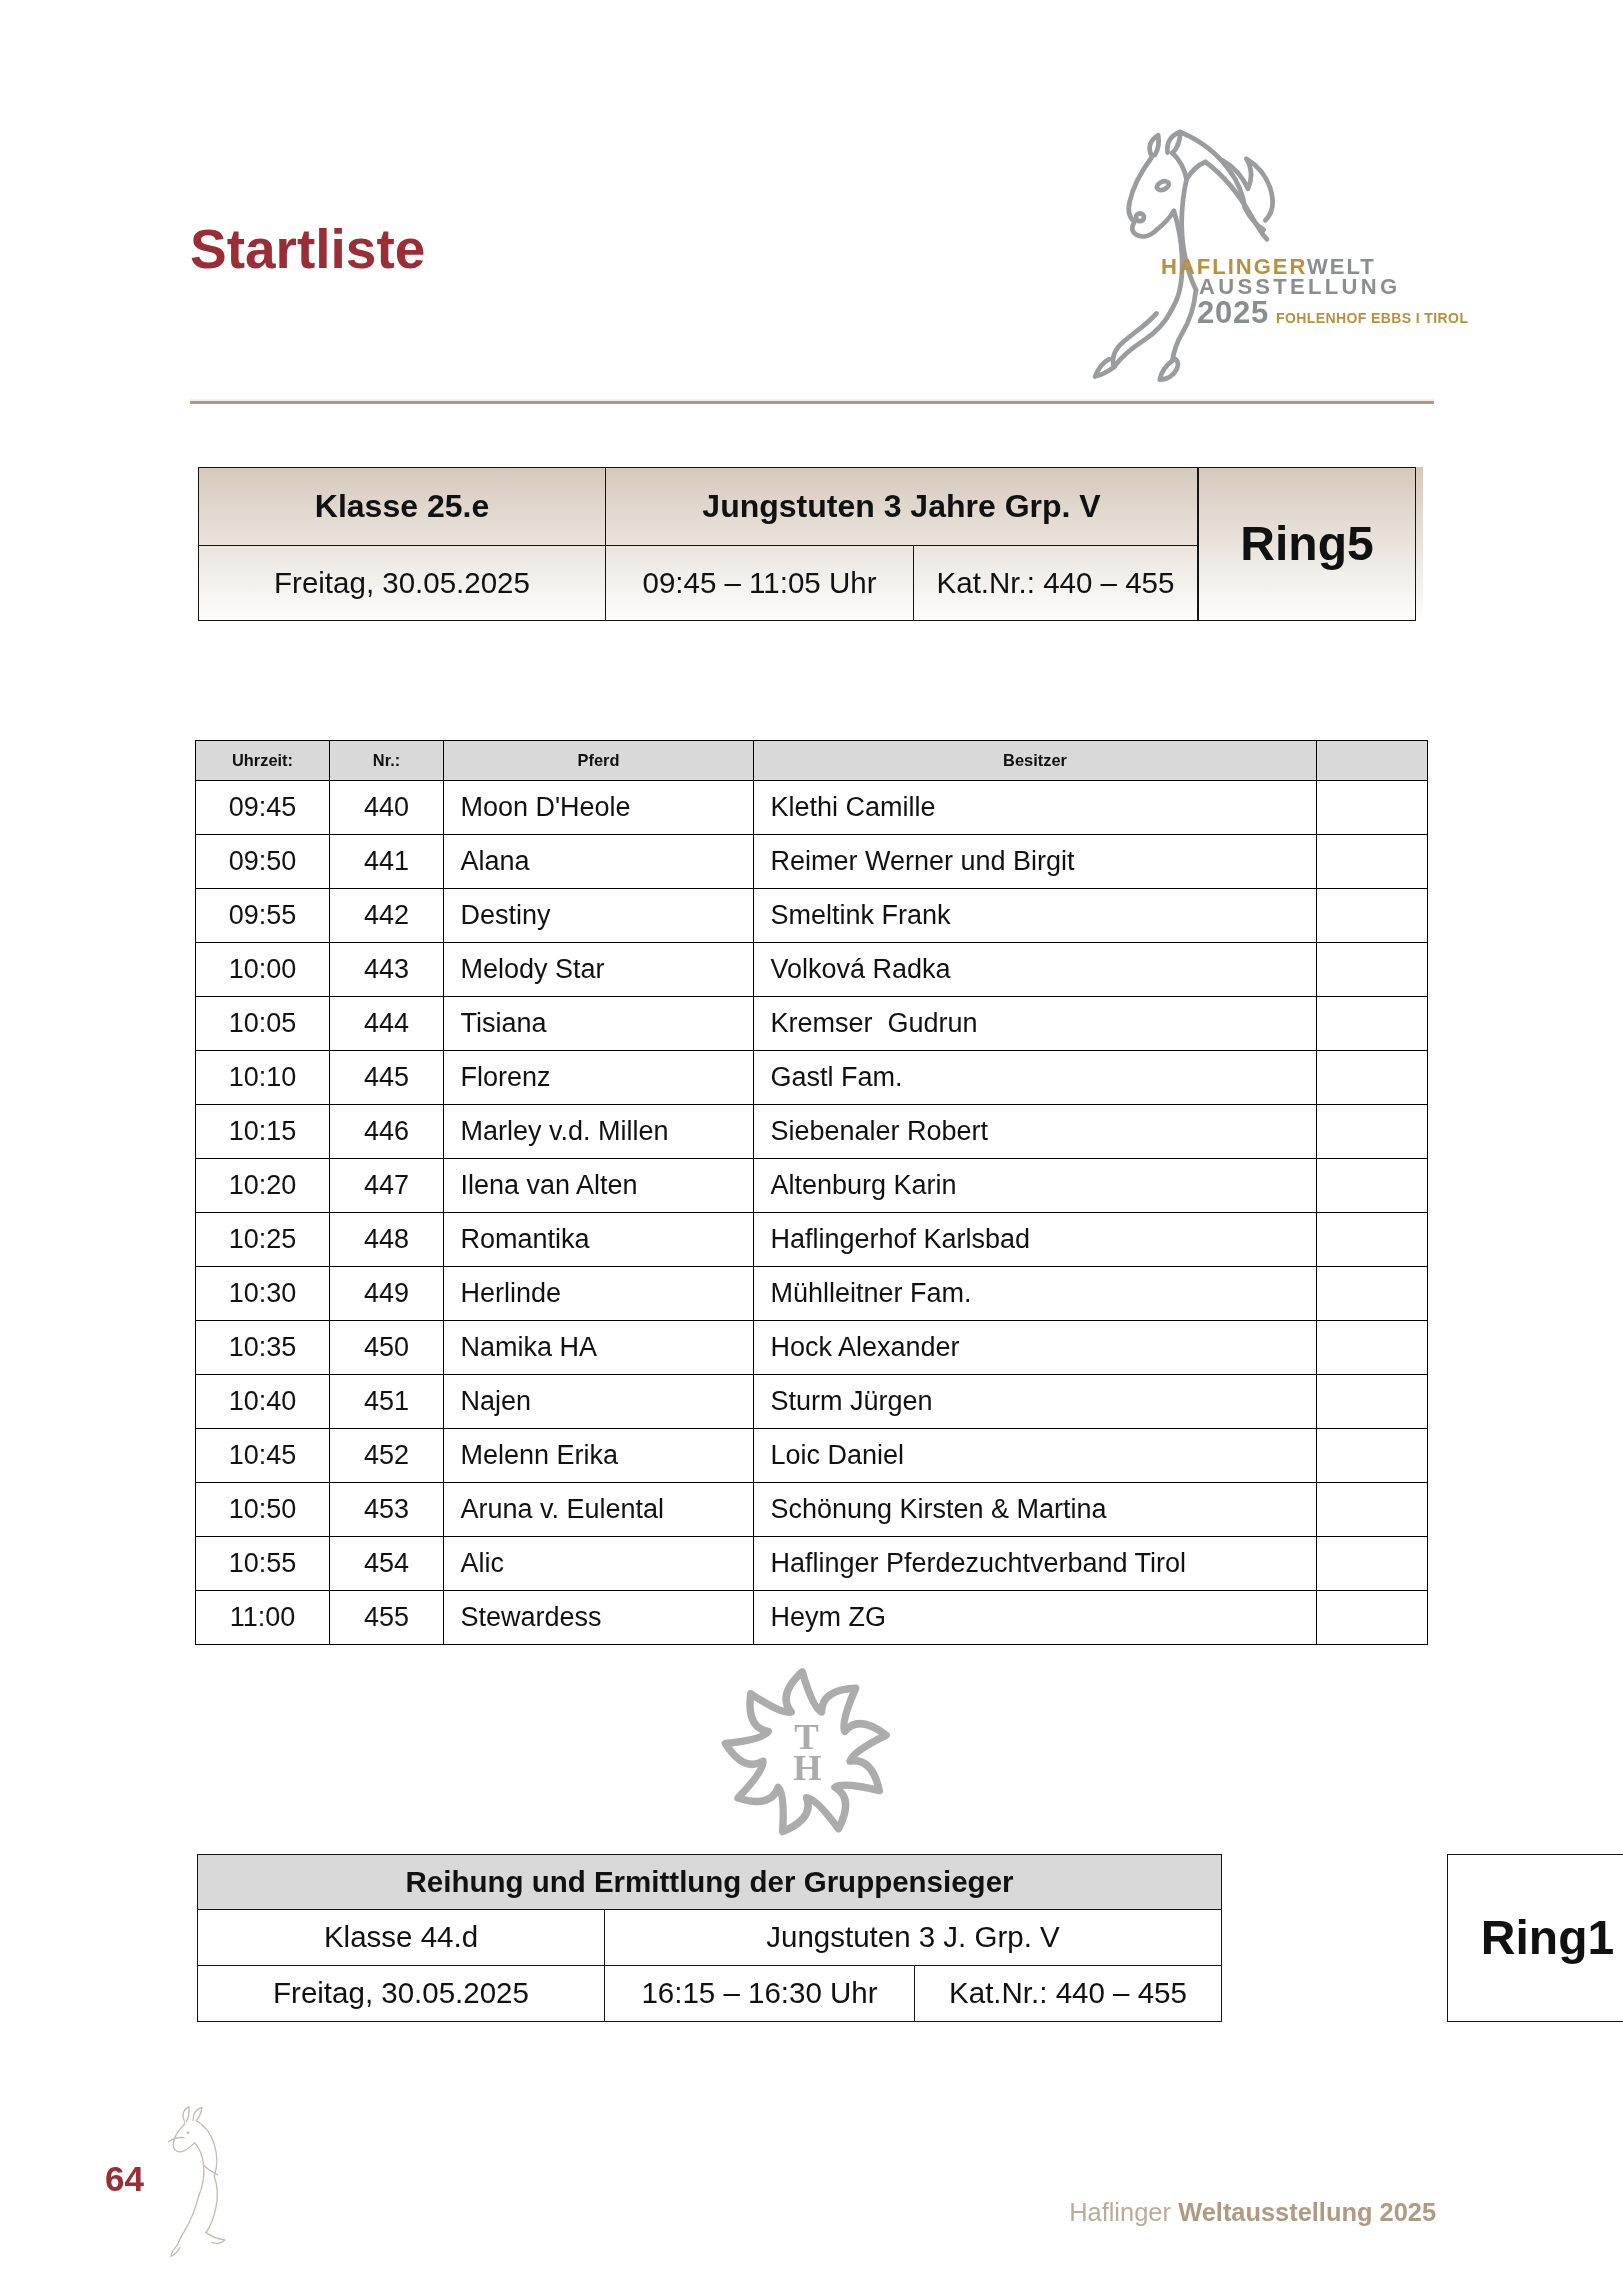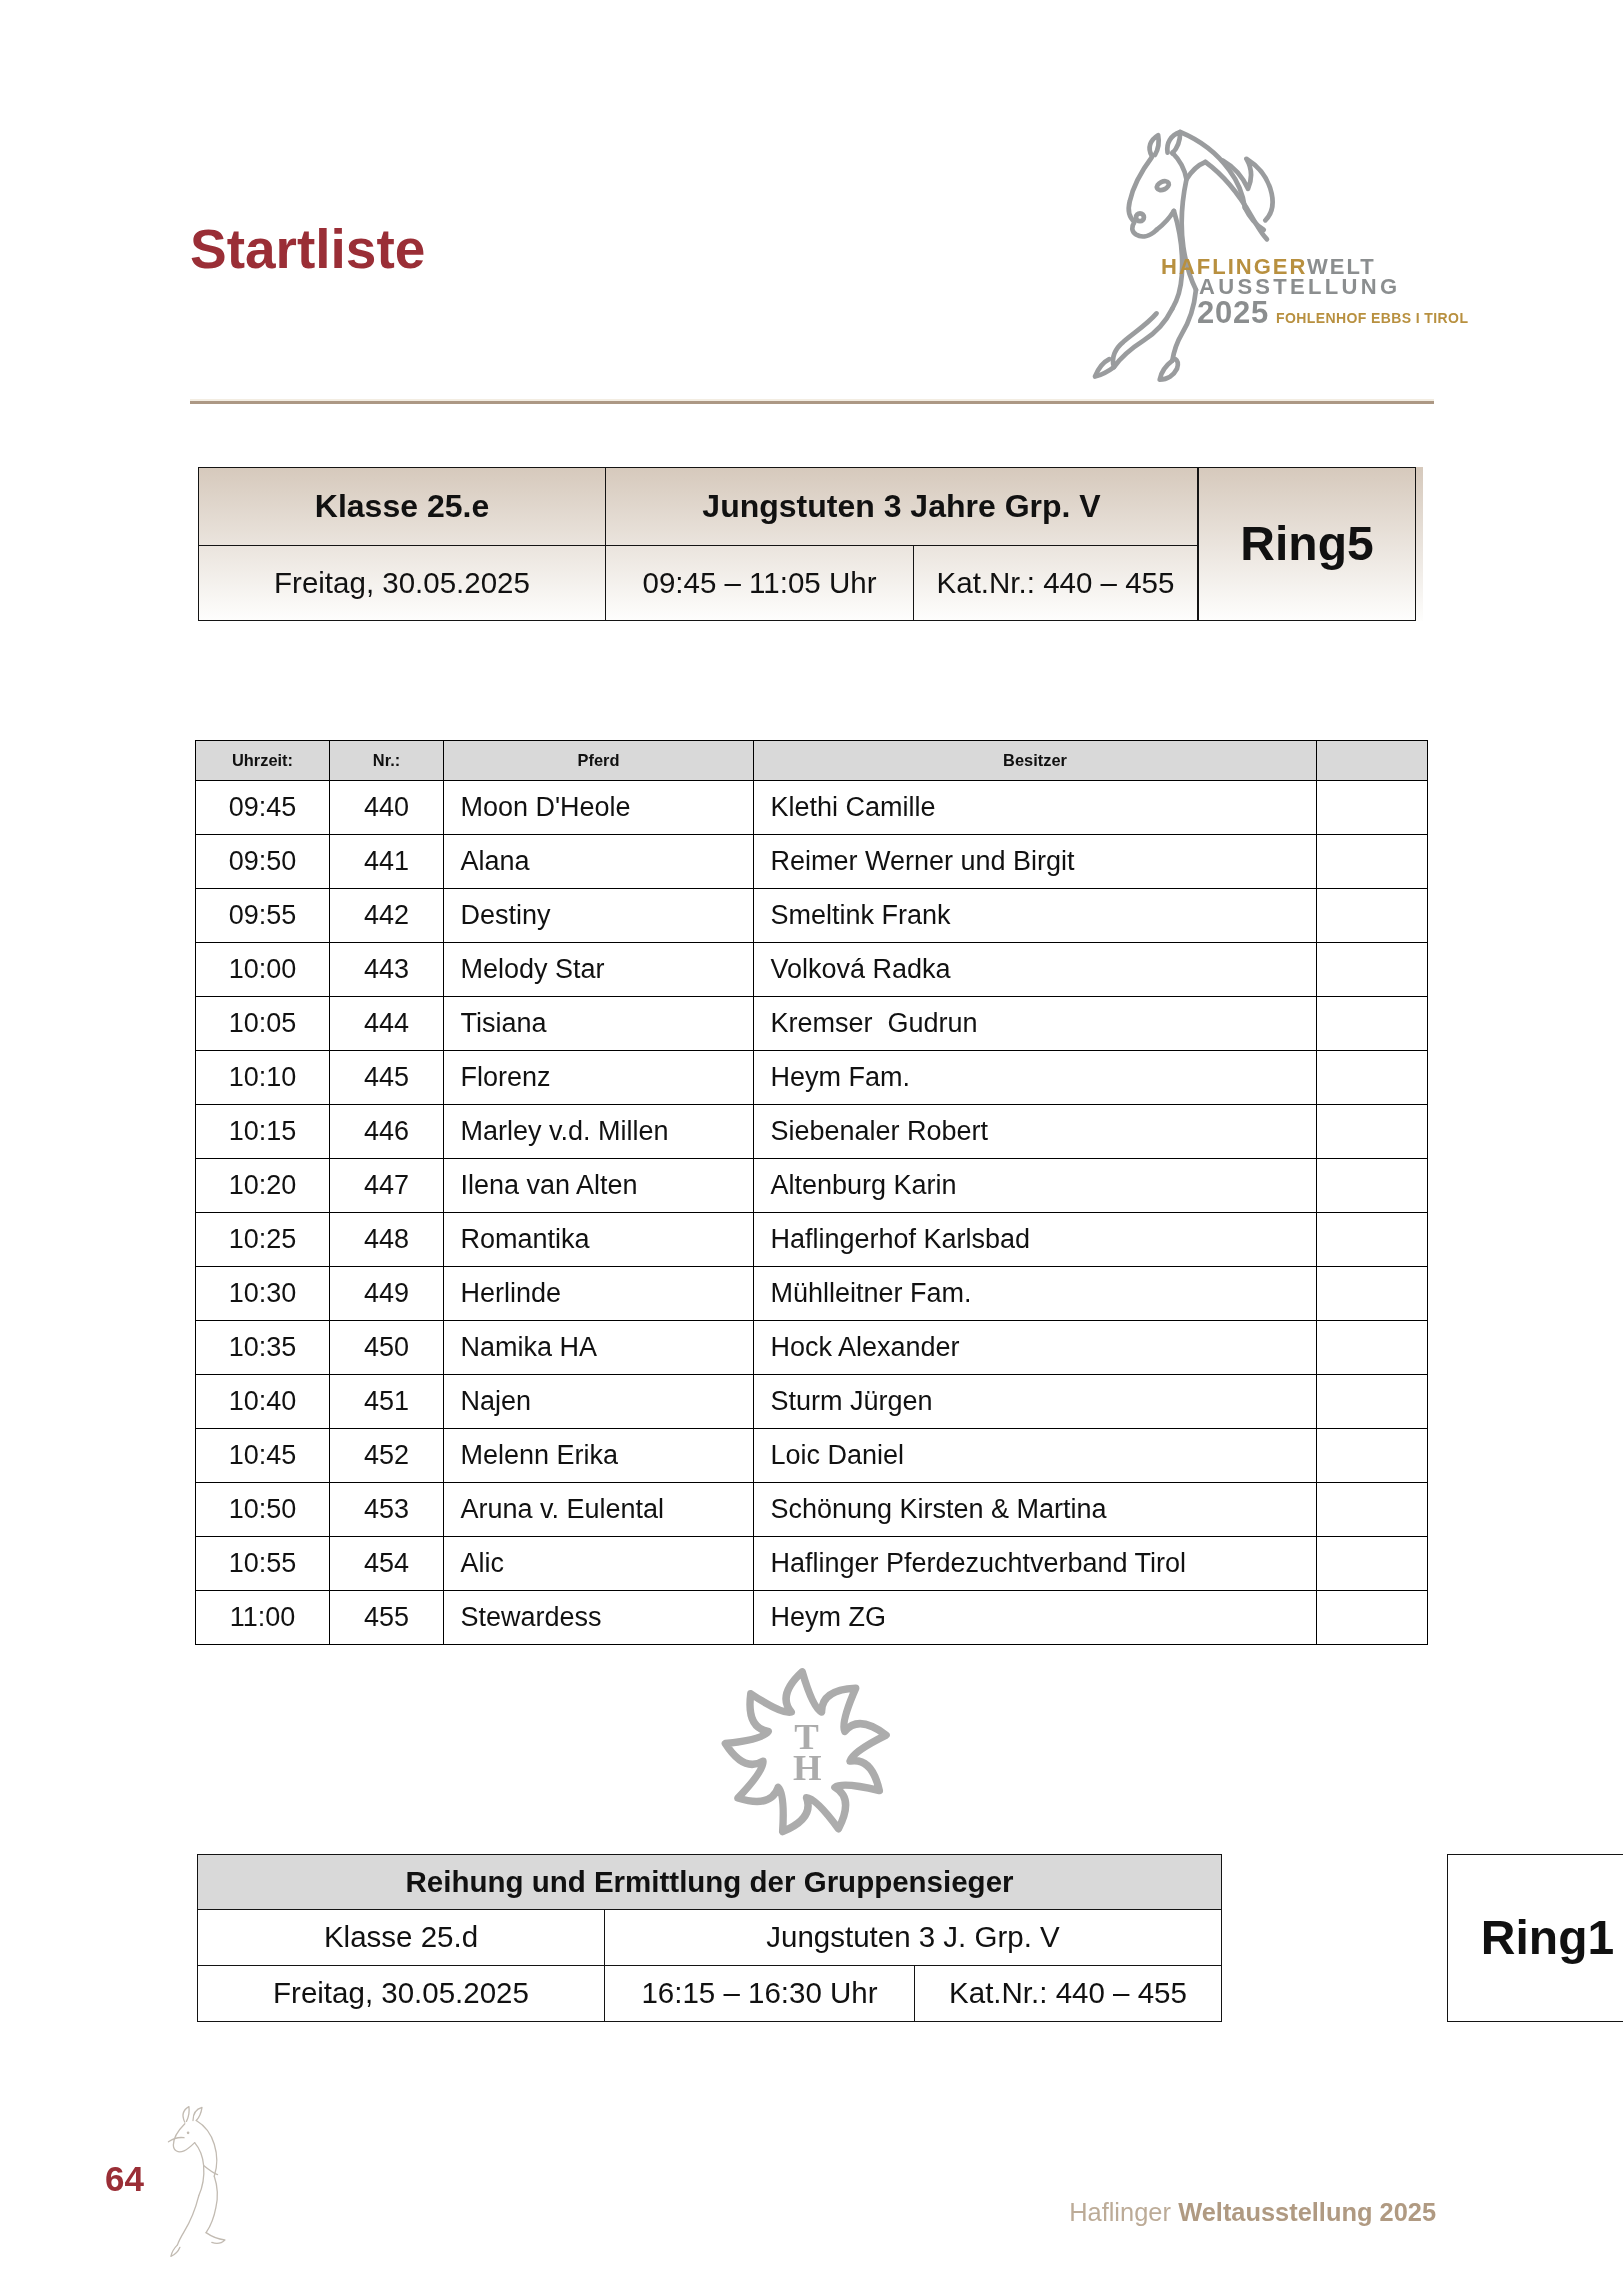--- a/index.html
+++ b/index.html
@@ -205,21 +205,21 @@
       <td class="c">10:05</td>
       <td class="c">444</td>
       <td class="l">Tisiana</td>
       <td class="l">Kremser &nbsp;Gudrun</td>
       <td class="c"></td>
     </tr>
     <tr>
       <td class="c">10:10</td>
       <td class="c">445</td>
       <td class="l">Florenz</td>
-      <td class="l">Heym Fam.</td>
+      <td class="l">Gastl Fam.</td>
       <td class="c"></td>
     </tr>
     <tr>
       <td class="c">10:15</td>
       <td class="c">446</td>
       <td class="l">Marley v.d. Millen</td>
       <td class="l">Siebenaler Robert</td>
       <td class="c"></td>
     </tr>
     <tr>
@@ -299,21 +299,21 @@
       <colgroup>
           <col style="width:407px">
           <col style="width:310px">
           <col style="width:307px">
         </colgroup>
       <tbody>
           <tr class="rt">
         <th colspan="3">Reihung und Ermittlung der Gruppensieger</th>
       </tr>
       <tr class="r2">
-        <td>Klasse 25.d</td>
+        <td>Klasse 44.d</td>
         <td colspan="2">Jungstuten 3 J. Grp. V</td>
       </tr>
       <tr class="r3">
         <td>Freitag, 30.05.2025</td>
         <td>16:15 – 16:30 Uhr</td>
         <td>Kat.Nr.: 440 – 455</td>
       </tr>
     </tbody>
       </table>
     <div class="ring-box ranking">

